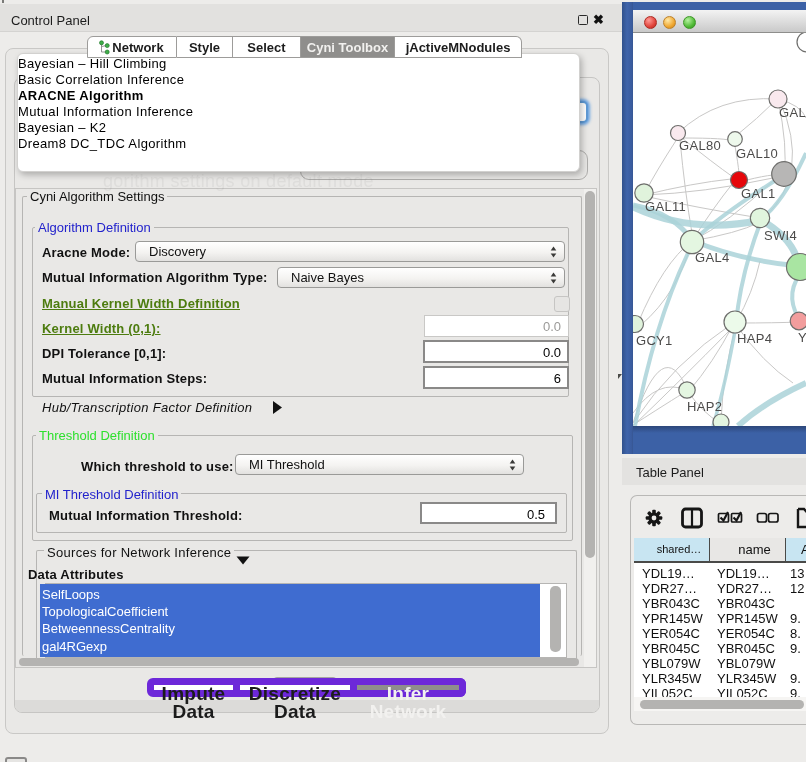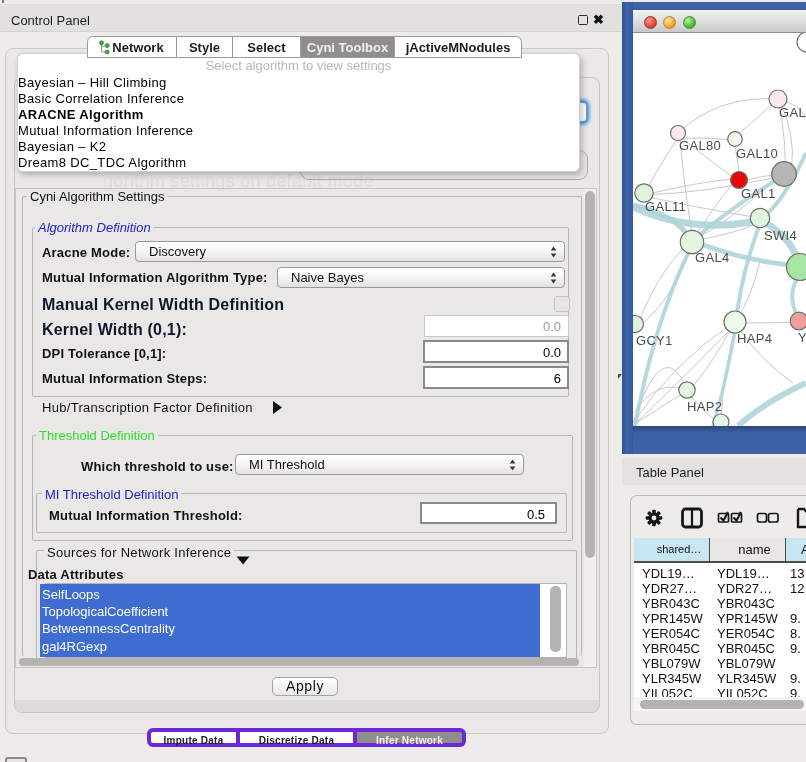--- a/index.html
+++ b/index.html
@@ -18,32 +18,32 @@
   
   .tab{top:36px;height:22px;z-index:6;background:#fff;border:1px solid #9d9c9a;box-sizing:border-box;
        font-size:13px;font-weight:700;color:#1c1c1c;text-align:center;line-height:21px;}
   .tabsel{background:#8f8e8c;color:#f2f1ef;}
   
   #scrollpane{left:15px;top:188px;width:582px;height:480px;background:#e9e8e6;
               border:1px solid #c6c5c3;box-sizing:border-box;}
   .groupbox{border:1px solid #b6b5b3;border-radius:2px;}
   .legend{background:#e9e8e6;padding:0 3px;font-size:13px;}
   .lbl{font-size:13px;font-weight:700;color:#111;letter-spacing:0.2px;}
-  .lblgray{font-size:16px;font-weight:700;color:#0f172a;letter-spacing:0.2px;}
+  .lblgray{font-size:13px;font-weight:700;color:#4d7c0f;letter-spacing:0.2px;text-decoration:underline;}
   .combo{background:linear-gradient(#ffffff,#f4f3f1 55%,#e2e1df);border:1.5px solid #9a9a98;
          border-radius:4px;box-sizing:border-box;font-size:13px;color:#111;}
   .field{background:#fff;box-sizing:border-box;font-size:13px;text-align:right;}
   .arrows{position:absolute;right:7px;top:0;height:100%;display:flex;flex-direction:column;justify-content:center;}
   .arrows svg{display:block;}
   
   .sbtrack{background:#f1f0ee;}
   .sbthumb{background:#b4b3b1;border-radius:5px;}
   
-  .btab{top:728px;height:19px;background:#fff;z-index:6;border:4px solid #6d28d9;box-sizing:border-box;
-        font-size:10px;font-weight:700;letter-spacing:0.25px;color:#1c1c1c;text-align:center;line-height:18px;}
+  .btab{top:678px;height:19px;background:#fff;z-index:6;border:7px solid #6d28d9;box-sizing:border-box;
+        font-size:19px;font-weight:700;letter-spacing:0.25px;color:#1c1c1c;text-align:center;line-height:18px;}
   .btab.tabsel{background:#8f8e8c;color:#f2f1ef;}
   
   #bluedesk{left:622px;top:2px;width:184px;height:452px;background:#3c61a6;}
   #netwin{left:633px;top:10px;width:173px;height:416px;background:#fff;}
   #nettitle{left:633px;top:10px;width:173px;height:23px;
             background:linear-gradient(#f3f3f3,#c9c9c9);border-bottom:1px solid #8e8e8c;box-sizing:border-box;}
   .light{width:11px;height:11px;border-radius:50%;top:16px;}
   #tablebar{left:622px;top:458px;width:184px;height:27px;background:#e3e2e0;}
   #tablewin{left:630px;top:495px;width:176px;height:230px;background:#edecea;
             border:1px solid #b9b8b6;border-radius:7px 0 0 7px;border-right:none;box-sizing:border-box;}
@@ -71,21 +71,20 @@
 <div class="abs tab" style="left:177px;width:56px;border-left:none;">Style</div>
 <div class="abs tab" style="left:233px;width:68px;border-left:none;">Select</div>
 <div class="abs tab tabsel" style="left:301px;width:94px;border-left:none;">Cyni Toolbox</div>
 <div class="abs tab" style="left:395px;width:127px;border-left:none;border-radius:0 6px 0 0;">jActiveMNodules</div>
 
 <div class="abs" style="left:558px;top:101px;width:30px;height:22px;border-radius:5px;box-shadow:0 0 3px 2px rgba(100,160,225,0.95);background:#fff;border:2px solid #5f9ad5;box-sizing:border-box;"></div>
 <div class="abs" style="left:300px;top:150px;width:286px;height:28px;background:#e7e6e4;border:1px solid #aeadab;border-radius:9px;"></div>
 
 <div class="abs" id="popup" style="z-index:4;left:17px;top:53px;width:563px;height:119px;background:#fff;
      border:1px solid #d2d1cf;border-radius:6px;box-shadow:2px 3px 6px rgba(0,0,0,0.25);box-sizing:border-box;">
-  <div style="text-align:center;font-size:13px;color:#b9b8b6;margin-top:4px;">Select algorithm to view settings</div>
   <div style="font-size:13px;color:#000;margin-left:0px;line-height:15.9px;margin-top:2px;letter-spacing:0.35px;">
     Bayesian – Hill Climbing<br>
     Basic Correlation Inference<br>
     <b>ARACNE Algorithm</b><br>
     Mutual Information Inference<br>
     Bayesian – K2<br>
     Dream8 DC_TDC Algorithm
   </div>
 </div>
 
@@ -97,21 +96,21 @@
 
 <div class="abs sbtrack" style="left:584px;top:189px;width:12px;height:478px;"></div>
 <div class="abs sbthumb" style="left:585px;top:191px;width:10px;height:367px;"></div>
 
 <div class="abs sbthumb" style="left:19px;top:658px;width:560px;height:8px;"></div>
 
 <div class="abs groupbox" style="left:22px;top:196px;width:558px;height:459px;border-bottom:none;"></div>
 <div class="abs legend" style="left:27px;top:189px;color:#111;">Cyni Algorithm Settings</div>
 
 <div class="abs groupbox" style="left:32px;top:227px;width:535px;height:168px;"></div>
-<div class="abs legend" style="left:35px;top:220px;color:#2222cc;font-style:italic;">Algorithm Definition</div>
+<div class="abs legend" style="left:35px;top:220px;color:#2222cc;">Algorithm Definition</div>
 
 <div class="abs lbl" style="left:42px;top:245px;">Aracne Mode:</div>
 <div class="abs combo" style="left:135px;top:241px;width:430px;height:21px;line-height:19px;">
   <span style="margin-left:13px;">Discovery</span>
   <span class="arrows">
       <svg width="7" height="12" viewBox="0 0 7 12">
         <path d="M3.5 0.5 L6.3 4.6 L0.7 4.6 Z" fill="#3a3a38"></path>
         <path d="M3.5 11.5 L6.3 7.4 L0.7 7.4 Z" fill="#3a3a38"></path>
       </svg>
     </span>
@@ -133,21 +132,21 @@
 
 <div class="abs lblgray" style="left:42px;top:321px;">Kernel Width (0,1):</div>
 <div class="abs field" style="left:424px;top:315px;width:145px;height:22px;line-height:21px;border:1px solid #c9c8c6;color:#9b9a98;padding-right:7px;">0.0</div>
 
 <div class="abs lbl" style="left:42px;top:346px;">DPI Tolerance [0,1]:</div>
 <div class="abs field" style="left:423px;top:340px;width:146px;height:23px;line-height:22px;border:2px solid #8a8988;color:#000;padding-right:6px;">0.0</div>
 
 <div class="abs lbl" style="left:42px;top:371px;">Mutual Information Steps:</div>
 <div class="abs field" style="left:423px;top:366px;width:146px;height:23px;line-height:22px;border:2px solid #8a8988;color:#000;padding-right:6px;">6</div>
 
-<div class="abs" style="left:42px;top:400px;font-size:13px;font-weight:500;letter-spacing:0.3px;color:#111;">Hub/Transcription Factor Definition</div>
+<div class="abs" style="left:42px;top:400px;font-size:13px;font-weight:500;letter-spacing:0.3px;color:#111;font-style:italic;">Hub/Transcription Factor Definition</div>
 <div class="abs" style="left:272px;top:400px;"><svg width="11" height="15" viewBox="0 0 11 15">
       <path d="M1 1 L10 7.5 L1 14 Z" fill="#111"></path>
     </svg></div>
 
 <div class="abs groupbox" style="left:32px;top:435px;width:539px;height:104px;"></div>
 <div class="abs legend" style="left:36px;top:428px;color:#2ee02e;">Threshold Definition</div>
 
 <div class="abs lbl" style="left:81px;top:459px;">Which threshold to use:</div>
 <div class="abs combo" style="left:235px;top:454px;width:289px;height:21px;line-height:19px;">
   <span style="margin-left:13px;">MI Threshold</span>

